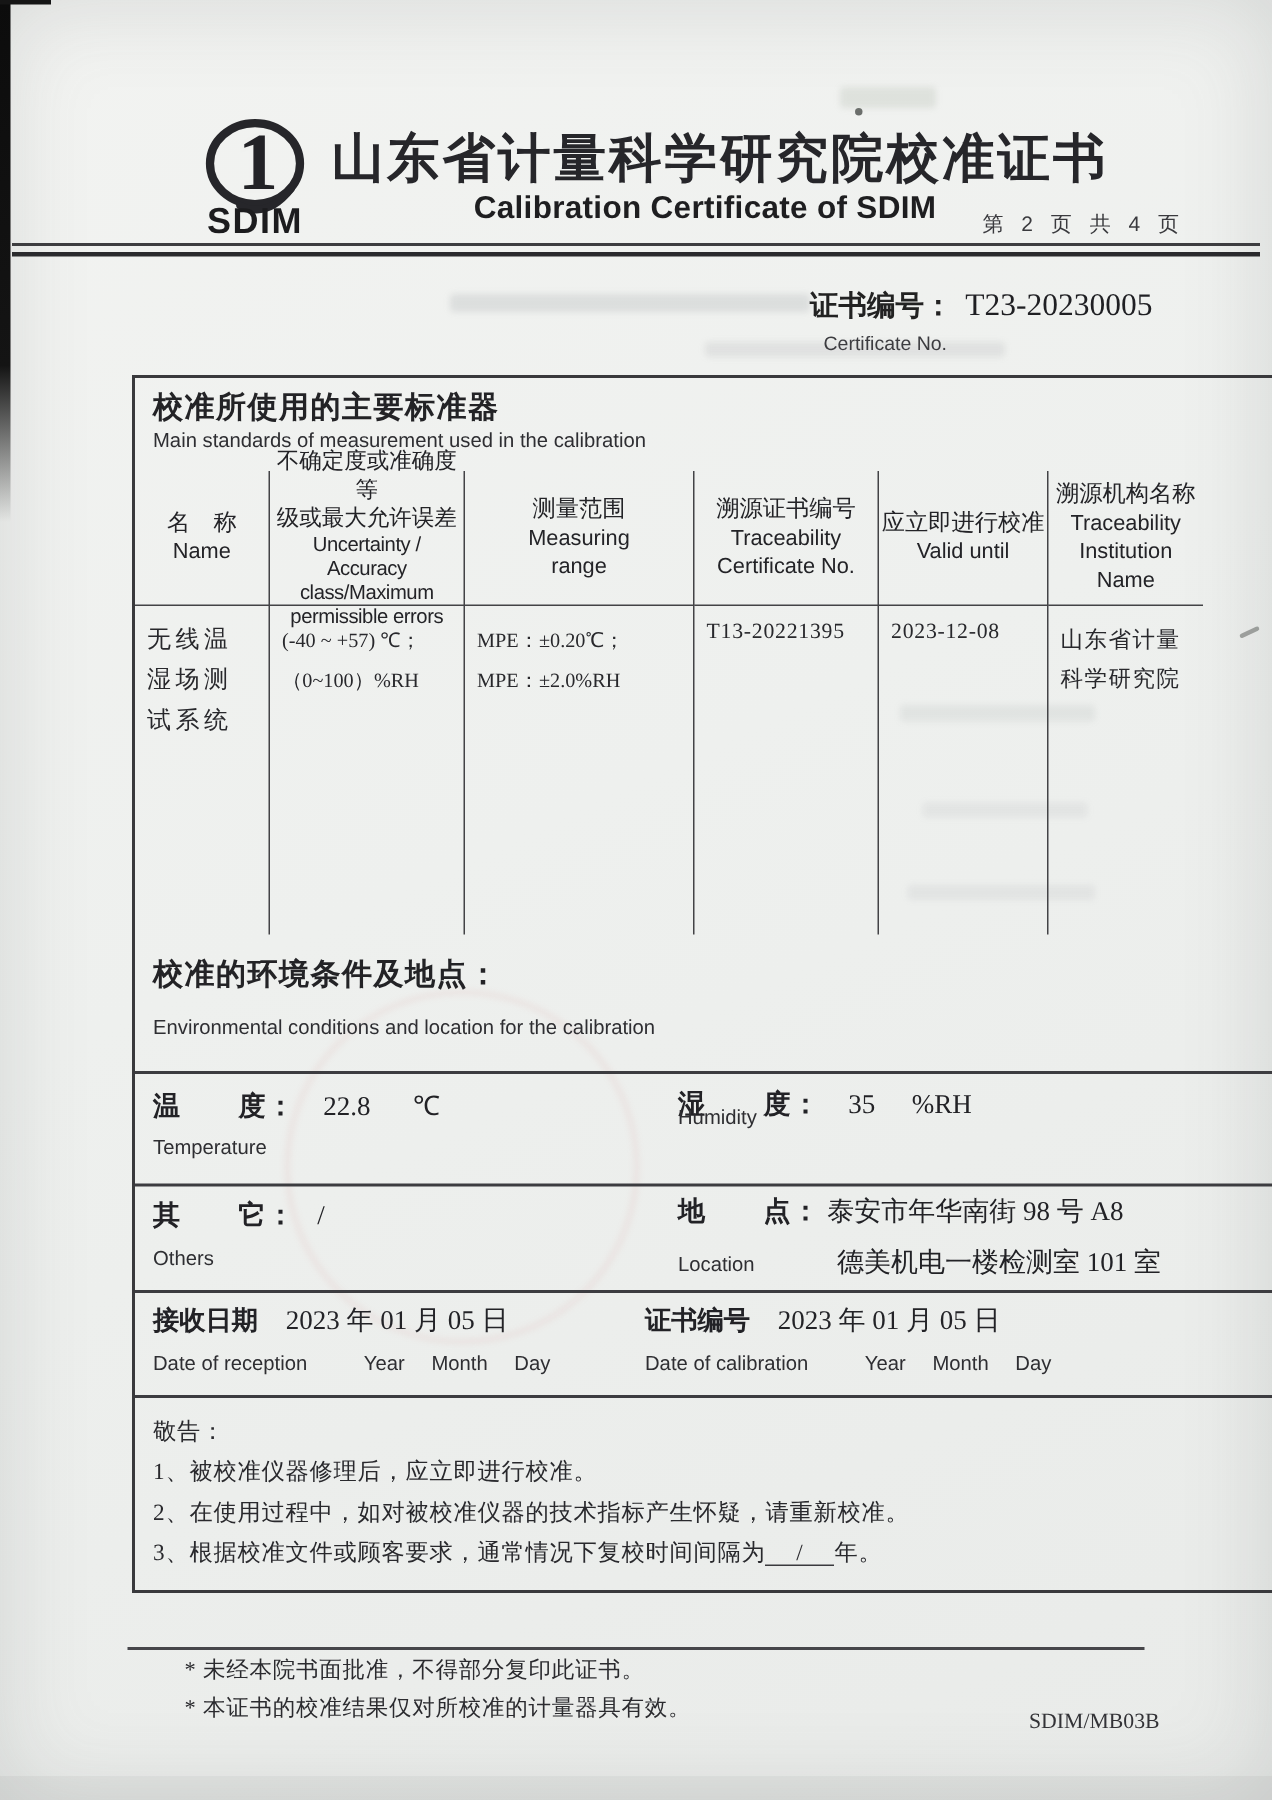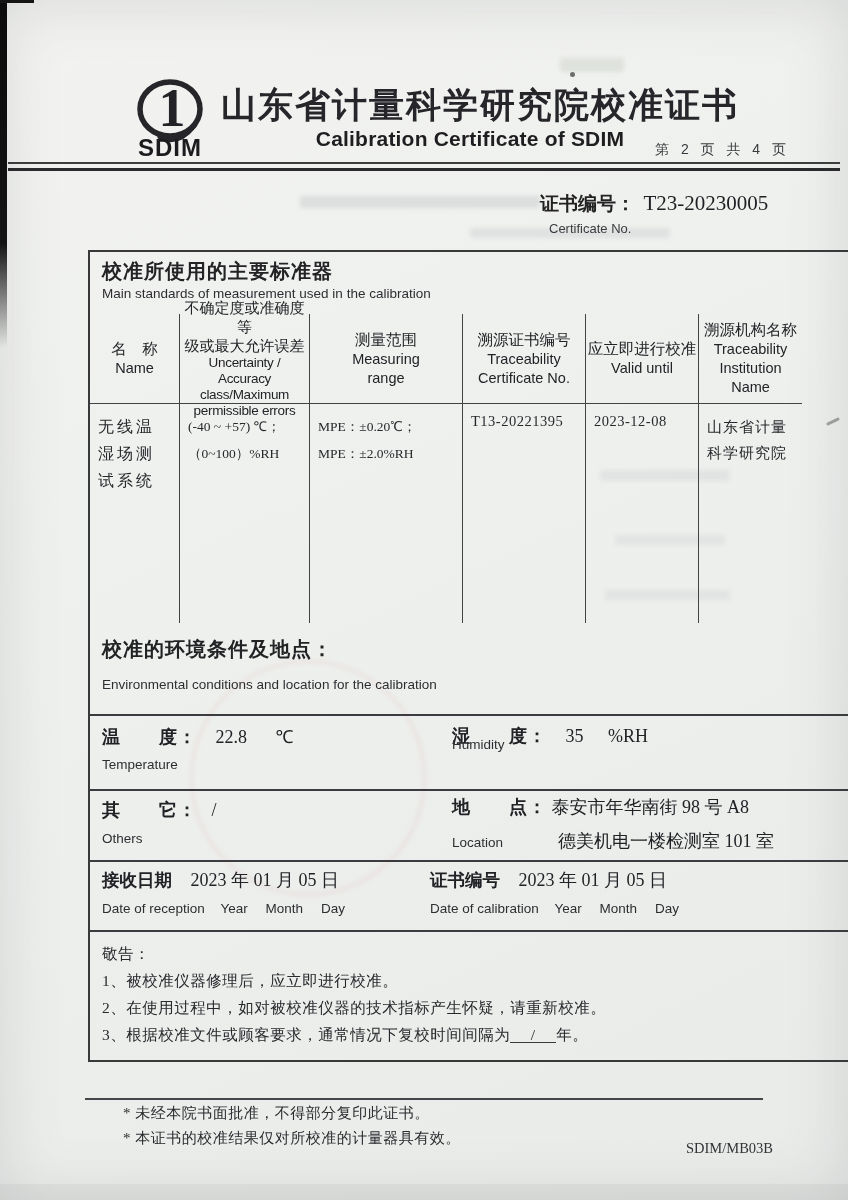--- a/index.html
+++ b/index.html
@@ -65,21 +65,21 @@
   .bcell.inst{font-size:15px;letter-spacing:1px;line-height:26px;padding-top:10px;}
   
   .env-label{font-size:18px;font-weight:600;letter-spacing:1px;color:#222226;}
   .env-val{font-family:"Liberation Serif",serif;font-size:18px;color:#222226;}
   .env-en{font-size:13.5px;color:#2e2e32;}
   .pos{position:absolute;white-space:nowrap;}
   
   .date-lbl{font-size:17.5px;font-weight:600;color:#222226;}
   .date-val{font-family:"Liberation Serif",serif;font-size:18px;color:#232327;margin-left:14px;}
   .date-en{font-size:13.5px;color:#2e2e32;}
-  .date-en .units{margin-left:12px;word-spacing:14px;}
+  .date-en .units{margin-left:34px;word-spacing:14px;}
   
   .notice{font-family:"Liberation Serif",serif;font-size:15.5px;color:#29292d;letter-spacing:0.5px;}
   .blank-line{display:inline-block;min-width:46px;text-align:center;
     border-bottom:1.4px solid #3a3a3e;line-height:14px;}
   
   .foot-rule{position:absolute;left:85px;top:1098px;width:678px;height:1.6px;background:#46464a;}
   .footnote{position:absolute;left:123px;font-family:"Liberation Serif",serif;
     font-size:15px;color:#2b2b2f;letter-spacing:0.5px;white-space:nowrap;}
   .form-code{position:absolute;left:686px;top:1140px;font-family:"Liberation Serif",serif;
     font-size:14.5px;color:#333337;text-align:center;}

